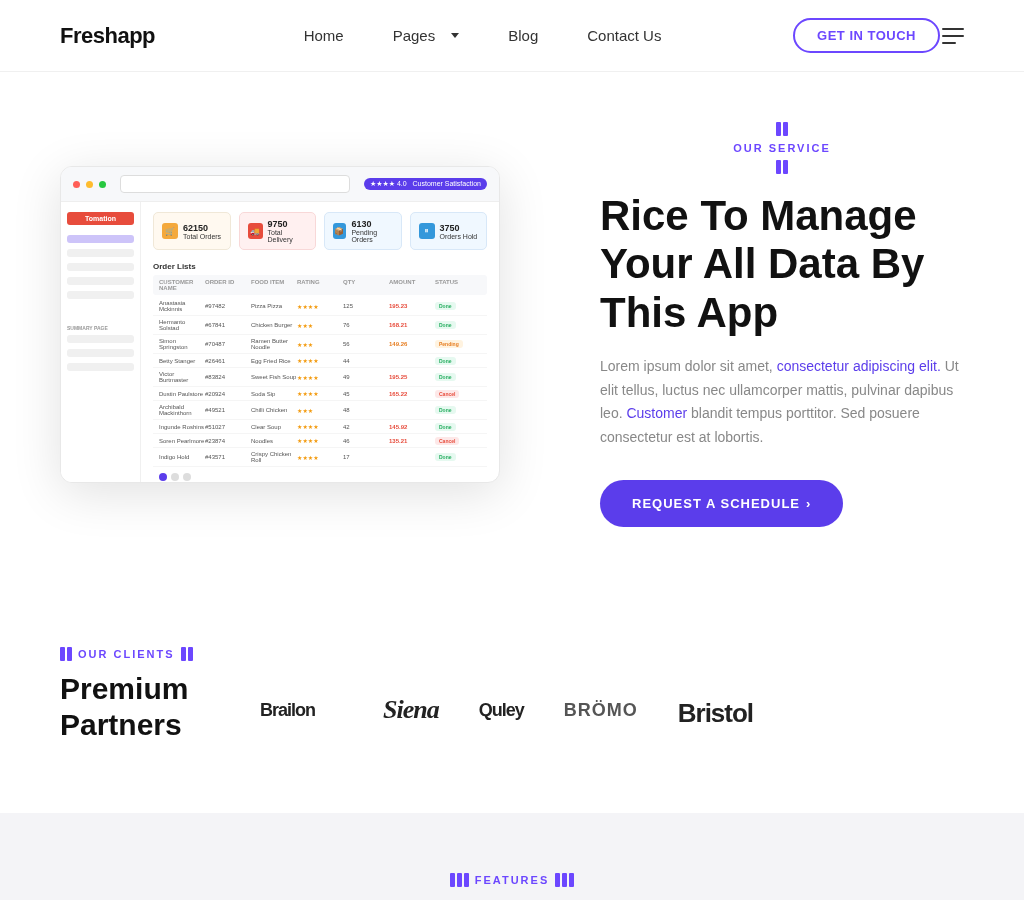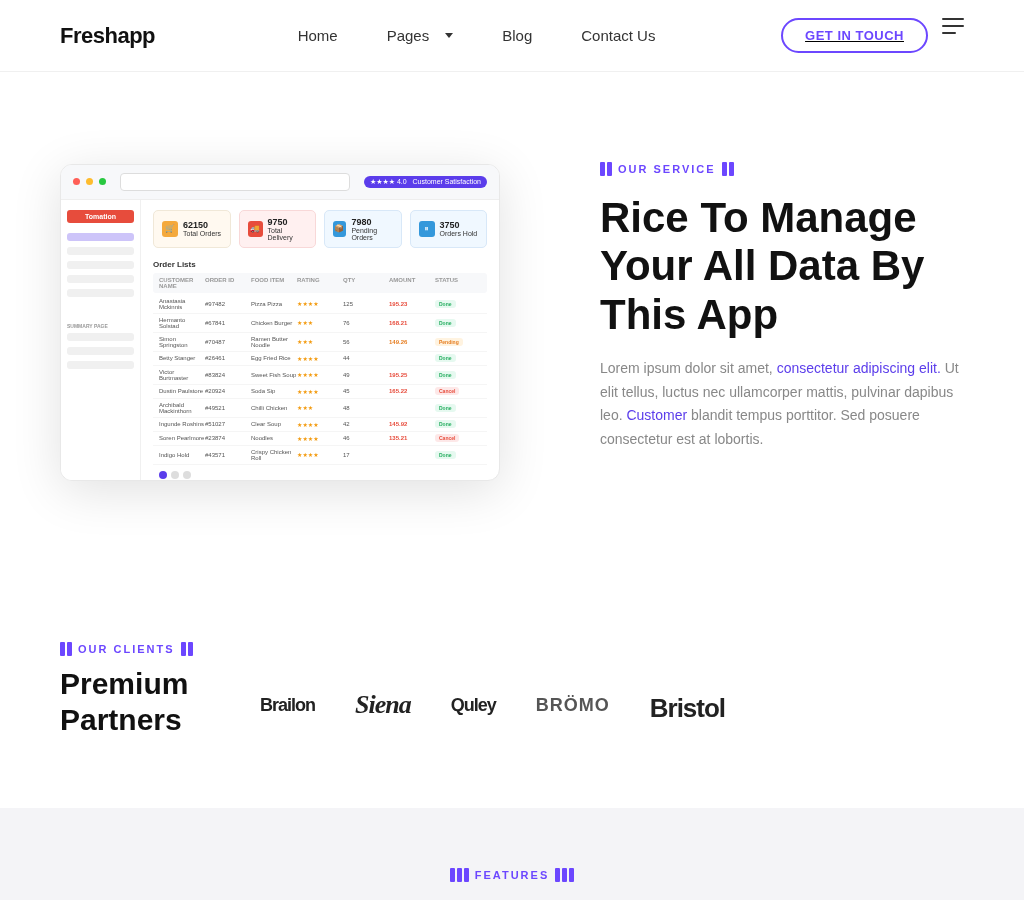--- a/index.html
+++ b/index.html
@@ -43,23 +43,22 @@
       display: inline-block;
       width: 0;
       height: 0;
       border-left: 4px solid transparent;
       border-right: 4px solid transparent;
       border-top: 5px solid #333;
       vertical-align: middle;
     }
     .nav-right {
       display: flex;
-      align-items: flex-start;
-      gap: 14px;
-      text-decoration: underline;
+      align-items: center;
+      gap: 2px;
     }
     .btn-get-in-touch {
       border: 2px solid #6c47ff;
       color: #6c47ff;
       background: #fff;
       border-radius: 25px;
       padding: 8px 22px;
       font-size: 13px;
       font-weight: 700;
       letter-spacing: 0.5px;
@@ -243,20 +242,21 @@
     .hero-right .service-label {
       display: flex;
       align-items: center;
       gap: 6px;
       font-size: 11px;
       font-weight: 700;
       color: #6c47ff;
       text-transform: uppercase;
       letter-spacing: 2px;
       margin-bottom: 18px;
+      flex-direction: column;
     }
     .quote-mark {
       display: inline-flex;
       gap: 2px;
     }
     .quote-bar {
       width: 5px;
       height: 14px;
       background: #6c47ff;
       border-radius: 1px;
@@ -328,21 +328,21 @@
       gap: 40px;
       flex: 1;
     }
     .partner-logo {
       font-size: 18px;
       font-weight: 800;
       color: #222;
       letter-spacing: -1px;
       white-space: nowrap;
     }
-    .partner-logo.siena { font-family: Georgia, serif; font-style: italic; font-weight: 600; font-size: 26px; }
+    .partner-logo.siena { font-family: Georgia, serif; font-style: italic; font-weight: 600; font-size: 26px; margin-left: 28px; }
     .partner-logo.bromo { letter-spacing: 1px; font-weight: 700; font-size: 18px; color: #555; }
     .partner-logo.bristol { font-size: 26px; font-weight: 900; margin-top: 7px; }
 
     
     .features-section {
       background: #f4f4f7;
       padding: 60px 60px 30px 60px;
       text-align: center;
     }
     .features-label {
@@ -427,21 +427,21 @@
             <div class="mockup-stat-card">
               <div class="stat-icon" style="background:#e74c3c;color:#fff;font-size:8px;">🚚</div>
               <div>
                 <div class="stat-num">9750</div>
                 <div class="stat-text">Total Delivery</div>
               </div>
             </div>
             <div class="mockup-stat-card">
               <div class="stat-icon" style="background:#3498db;color:#fff;font-size:8px;">📦</div>
               <div>
-                <div class="stat-num">7980</div>
+                <div class="stat-num">6130</div>
                 <div class="stat-text">Pending Orders</div>
               </div>
             </div>
             <div class="mockup-stat-card">
               <div class="stat-icon" style="background:#3498db;color:#fff;font-size:8px;">⏸</div>
               <div>
                 <div class="stat-num">3750</div>
                 <div class="stat-text">Orders Hold</div>
               </div>
             </div>
@@ -569,20 +569,23 @@
       <span>OUR SERVICE</span>
       <span class="quote-mark">
         <span class="quote-bar"></span>
         <span class="quote-bar"></span>
       </span>
     </div>
     <h1 class="hero-title">Rice To Manage Your All Data By This App</h1>
     <p class="hero-desc">
       Lorem ipsum dolor sit amet, <span class="highlight">consectetur adipiscing elit.</span> Ut elit tellus, luctus nec ullamcorper mattis, pulvinar dapibus leo. <span class="highlight">Customer</span> blandit tempus porttitor. Sed posuere consectetur est at lobortis.
     </p>
+    <button class="btn-request">
+      <span>REQUEST A SCHEDULE</span><span class="btn-arrow">›</span>
+    </button>
   </div>
 </section>
 
 <div class="hero-spacer"></div>
 
 <section class="partners-section">
   <div class="partners-row">
     <div class="partners-title-col">
       <div class="partners-label">
         <span class="quote-mark">

